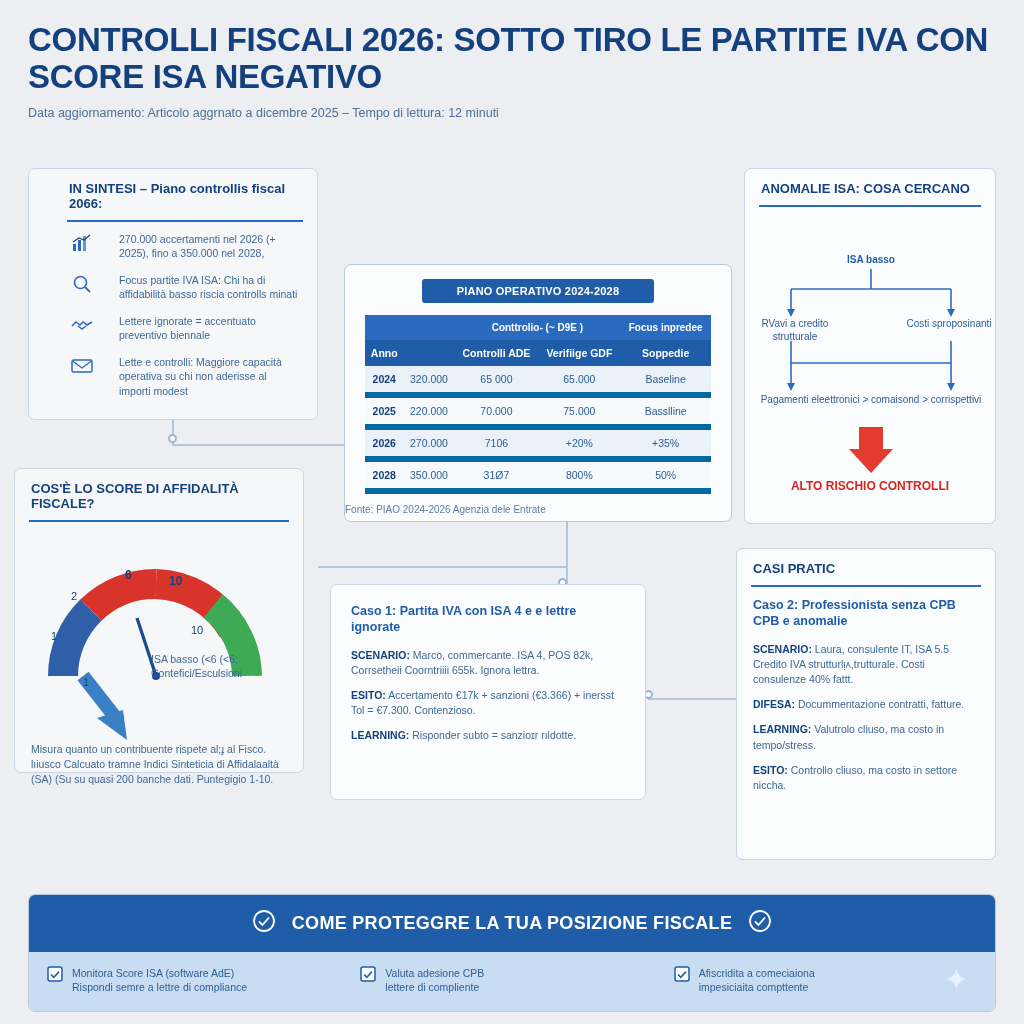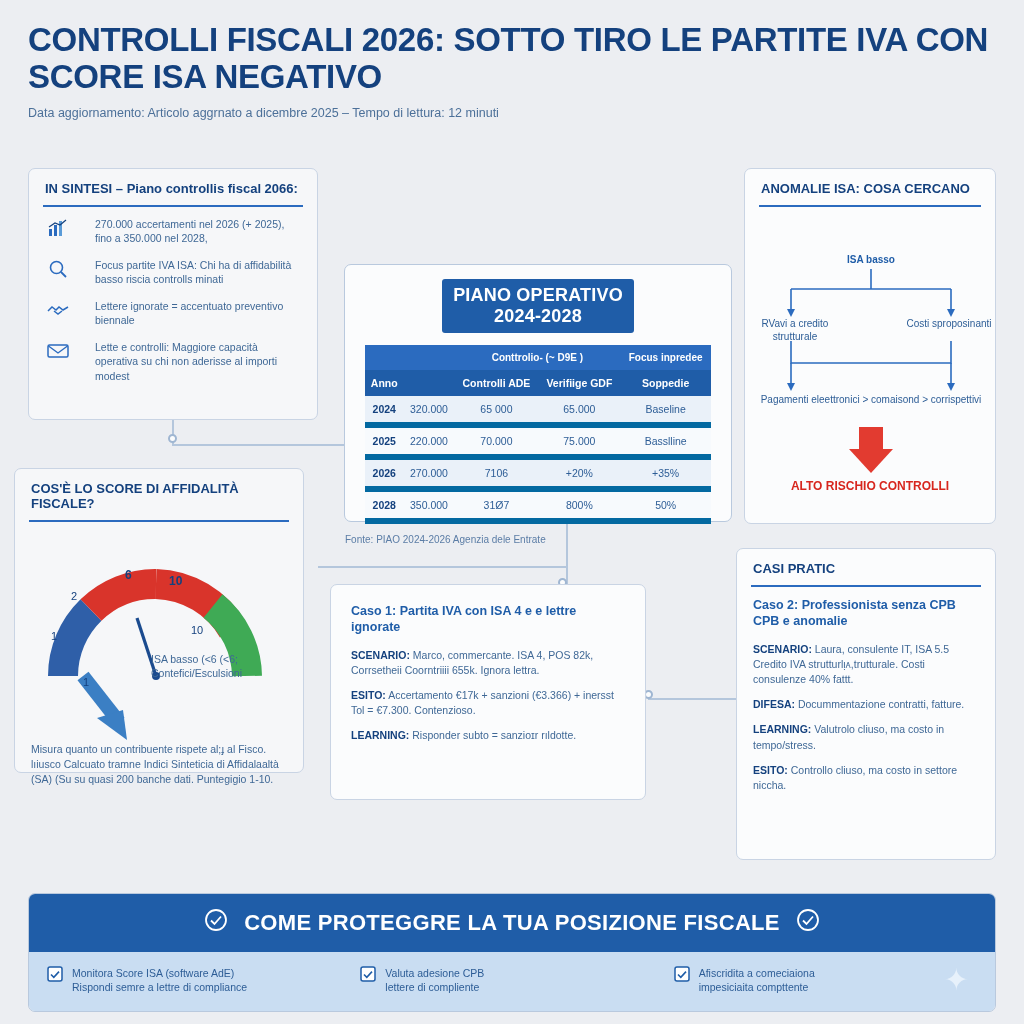--- a/index.html
+++ b/index.html
@@ -38,23 +38,23 @@
   .card-body { padding: 0 16px 14px 16px; }
 
   
   .bullet { display: flex; gap: 24px; margin-bottom: 12px; }
   .bullet .ico { flex: 0 0 26px; height: 22px; display: flex; align-items: center; justify-content: center; color: #2b6bbf; }
   .bullet .txt { font-size: 10.5px; line-height: 1.38; color: #3f6896; }
 
   
   #table-card { background: #fbfcfd; border: 1px solid #b9c9de; }
   .tbl-title {
-    margin: 14px auto 12px auto; width: 192px;
+    margin: 14px auto 12px auto; width: 232px;
     background: #1f5da8; color: #fff; text-align: center;
-    font-size: 18px; font-weight: bold; letter-spacing: .2px;
+    font-size: 11px; font-weight: bold; letter-spacing: .2px;
     padding: 6px 8px; border-radius: 3px;
   }
   table { border-collapse: collapse; width: calc(100% - 40px); margin: 0 20px; }
   table th, table td { font-size: 10.5px; text-align: center; padding: 7px 4px; }
   thead tr.grp th { background: #2b6bbf; color: #fff; font-weight: bold; font-size: 10px; }
   thead tr.hdr th { background: #1f5da8; color: #fff; font-weight: bold; }
   tbody td { color: #2d5d96; border-bottom: 6px solid #0369a1; }
   tbody tr:nth-child(odd) { background: #eaf1f9; }
   tbody tr:nth-child(even) { background: #f7fafd; }
   tbody td.yr { font-weight: bold; color: #14417e; }
@@ -73,21 +73,21 @@
 
   
   .case-head { font-size: 12.5px; font-weight: bold; color: #1f5da8; line-height: 1.3; margin-bottom: 12px; }
   .case-p { font-size: 10.5px; line-height: 1.45; color: #3f6896; margin-bottom: 10px; }
   .case-p b { color: #14417e; }
 
   
   #footer { position: absolute; left: 28px; right: 28px; bottom: 12px; border-radius: 7px; overflow: hidden; border: 1px solid #b9c9de; }
   .footer-bar {
     background: #1f5da8; color: #fff; text-align: center;
-    font-size: 22px; font-weight: bold; letter-spacing: .3px;
+    font-size: 18px; font-weight: bold; letter-spacing: .3px;
     padding: 14px 10px; display: flex; align-items: center; justify-content: center; gap: 16px;
   }
   .footer-body { background: #c9ddf2; display: flex; padding: 14px 18px 16px 18px; gap: 10px; position: relative; }
   .fcol { flex: 1; display: flex; gap: 9px; align-items: flex-start; }
   .fcol .chk { flex: 0 0 16px; }
   .fcol .ftxt { font-size: 10.5px; line-height: 1.4; color: #2d5d96; }
   .sparkle { position: absolute; right: 26px; bottom: 14px; color: #e7f1fb; font-size: 30px; }
 
   .connector { position: absolute; border: 0; background: #b4c6dc; }
   .dot { position: absolute; width: 9px; height: 9px; border-radius: 50%; background: #fbfcfd; border: 2px solid #9fb6d2; }
@@ -102,21 +102,21 @@
 
   <div class="connector" style="left:172px; top:418px; width:2px; height:26px;"></div>
   <div class="connector" style="left:172px; top:444px; width:175px; height:2px;"></div>
   <div class="dot" style="left:168px; top:434px;"></div>
   <div class="connector" style="left:318px; top:566px; width:250px; height:2px;"></div>
   <div class="connector" style="left:566px; top:520px; width:2px; height:64px;"></div>
   <div class="dot" style="left:558px; top:578px;"></div>
   <div class="connector" style="left:648px; top:698px; width:100px; height:2px;"></div>
   <div class="dot" style="left:644px; top:690px;"></div>
 
-  <div class="card" id="sintesi" style="left:28px; top:168px; width:290px; height:252px;">
+  <div class="card" id="sintesi" style="left:28px; top:168px; width:290px; height:252px;padding-left:24px;">
     <div class="card-head">IN SINTESI – Piano controllis fiscal 2066:</div>
     <div class="card-body">
 
       <div class="bullet">
         <span class="ico">
           <svg width="20" height="18" viewBox="0 0 20 18">
               <rect x="1" y="10" width="3" height="7" fill="#2b6bbf"></rect>
               <rect x="6" y="6" width="3" height="11" fill="#2b6bbf"></rect>
               <rect x="11" y="2" width="3" height="15" fill="#5a9bd8"></rect>
               <path d="M1 8 L7 4 L12 6 L18 1" stroke="#14417e" stroke-width="1.2" fill="none"></path>

